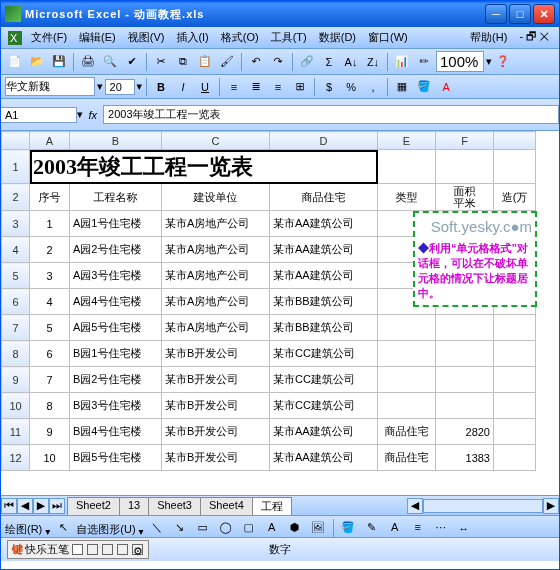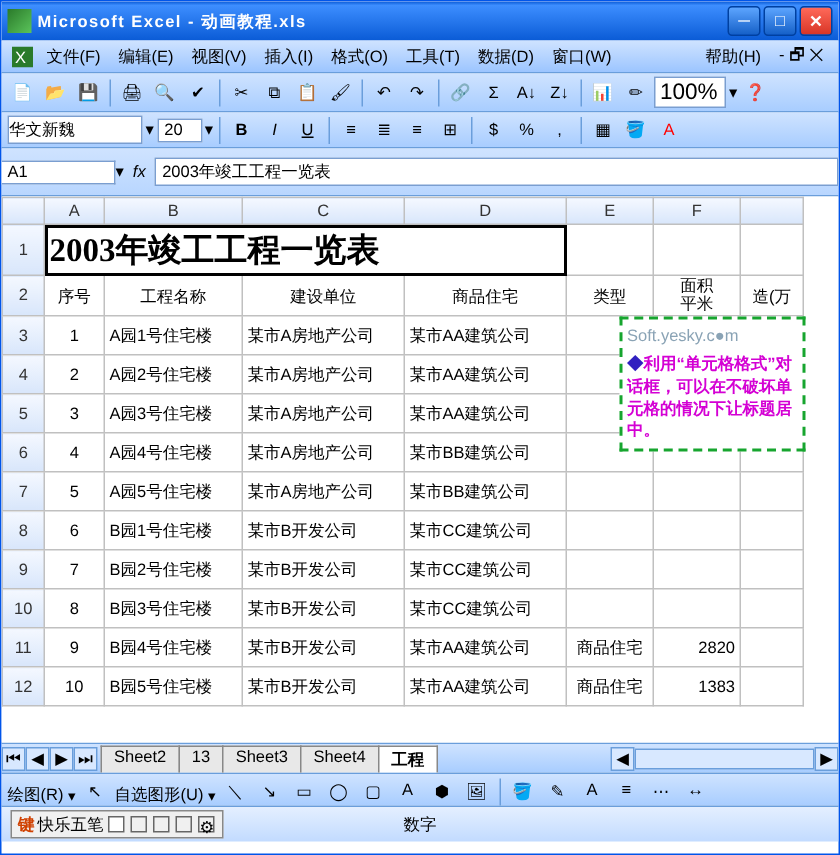--- a/index.html
+++ b/index.html
@@ -32,29 +32,29 @@
 th.colh{height:18px}
 th.colA{width:40px}th.colB{width:92px}th.colC{width:108px}th.colD{width:108px}th.colE{width:58px}th.colF{width:58px}th.colG{width:42px}
 td{padding:1px 3px;height:26px}
 td.selcell{background:#fff;outline:2px solid #000;outline-offset:-2px}
 tr.hdr td{text-align:center}
 tr.titlerow td{font-family:"KaiTi","STKaiti",serif;font-size:22px;font-weight:bold;border:1px solid #c0c0c0;height:34px}
 td.c{text-align:center}
 td.r{text-align:right}
 .overlay{position:absolute;left:412px;top:80px;width:124px;border:2px dashed #17a52f;background:#fff;padding:4px 3px;font-size:12px;line-height:1.35}
 .overlay .t1{color:#d40000;font-weight:bold;text-align:center;margin-bottom:6px}
-.overlay .wm{color:#8aa3b5;font-size:11px;text-align:left;margin-bottom:4px}
+.overlay .wm{color:#8aa3b5;font-size:15px;text-align:right;margin-bottom:4px}
 .overlay .bod{color:#d400d4;font-weight:bold}
 .overlay .dia{color:#3020c0}
 .tabstrip{background:linear-gradient(#cfe3ff,#a8cdff);height:20px;display:flex;align-items:center;border-top:1px solid #6a9edb;font-size:10px}
 .tsnav{display:flex}
 .tsbtn{width:16px;height:16px;border:1px solid #6a9edb;background:#d8e8ff;display:flex;align-items:center;justify-content:center;cursor:pointer}
 .tabs{display:flex;margin-left:2px}
 .tab{padding:1px 8px;background:#e8e8e8;border:1px solid #888;border-bottom:none;margin-right:-1px;cursor:pointer}
-.tab.active{background:#fff;font-weight:bold}
+.tab.active{background:#fff;font-weight:normal}
 .drawbar{background:linear-gradient(#cfe3ff,#a8cdff);height:22px;display:flex;align-items:flex-end;padding:0 4px;gap:3px;border-top:1px solid #6a9edb;font-size:10px}
 .statusbar{background:linear-gradient(#e4efff,#c2dbff);height:24px;display:flex;align-items:center;padding:0 6px;border-top:1px solid #6a9edb}
 .imebox{border:1px solid #888;background:#f0f0f0;padding:1px 4px;display:flex;align-items:center;gap:2px;font-size:11px}
 .statusbar .sp{width:120px}
 .sq{width:11px;height:11px;border:1px solid #666;margin:0 1px;display:inline-block}
 svg{display:block}
 th.selcol{background:linear-gradient(#ffe7a2,#ffd069)}
 th.selrow{background:linear-gradient(#ffe7a2,#ffd069)}
 </style>
 </head>

